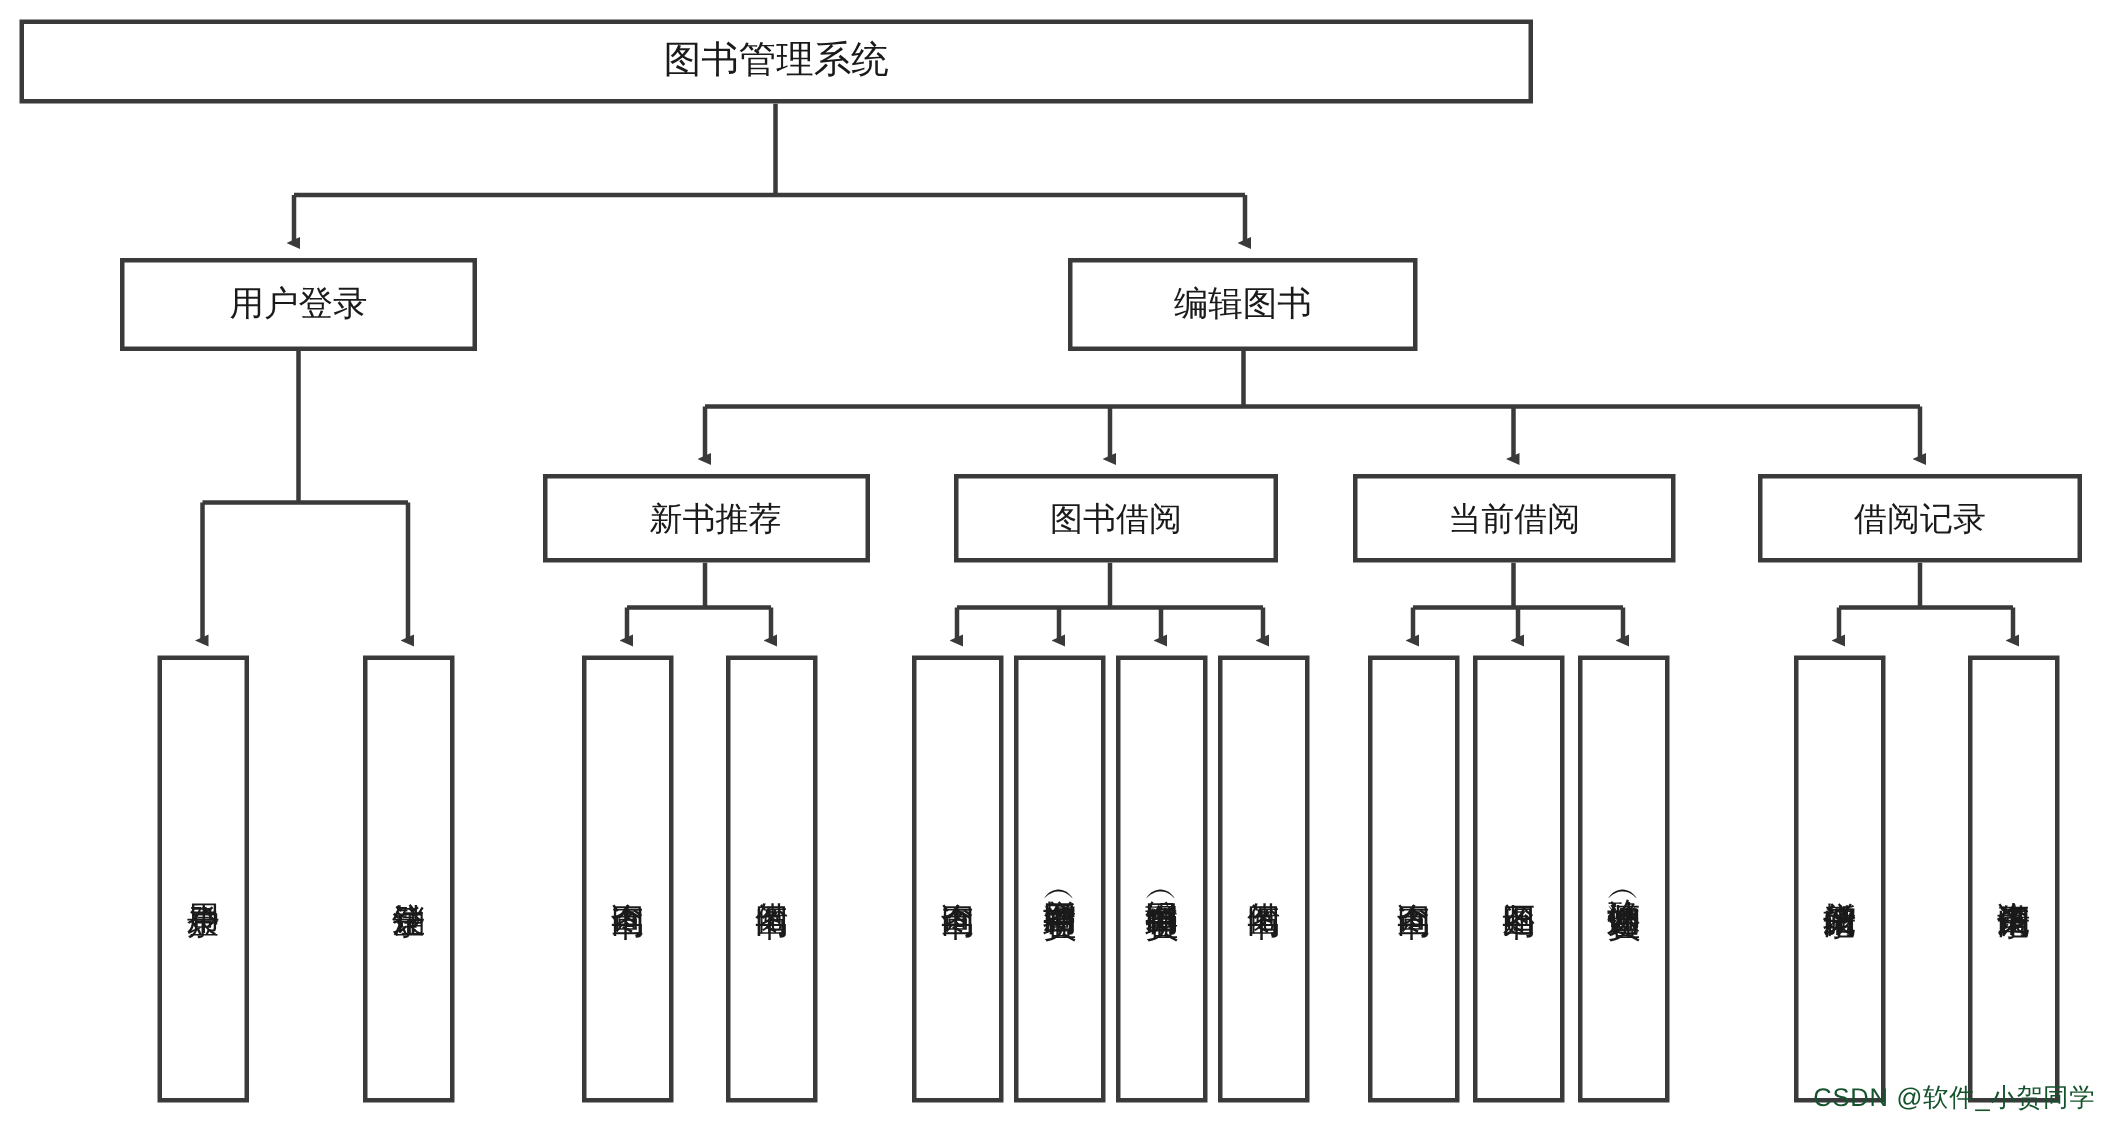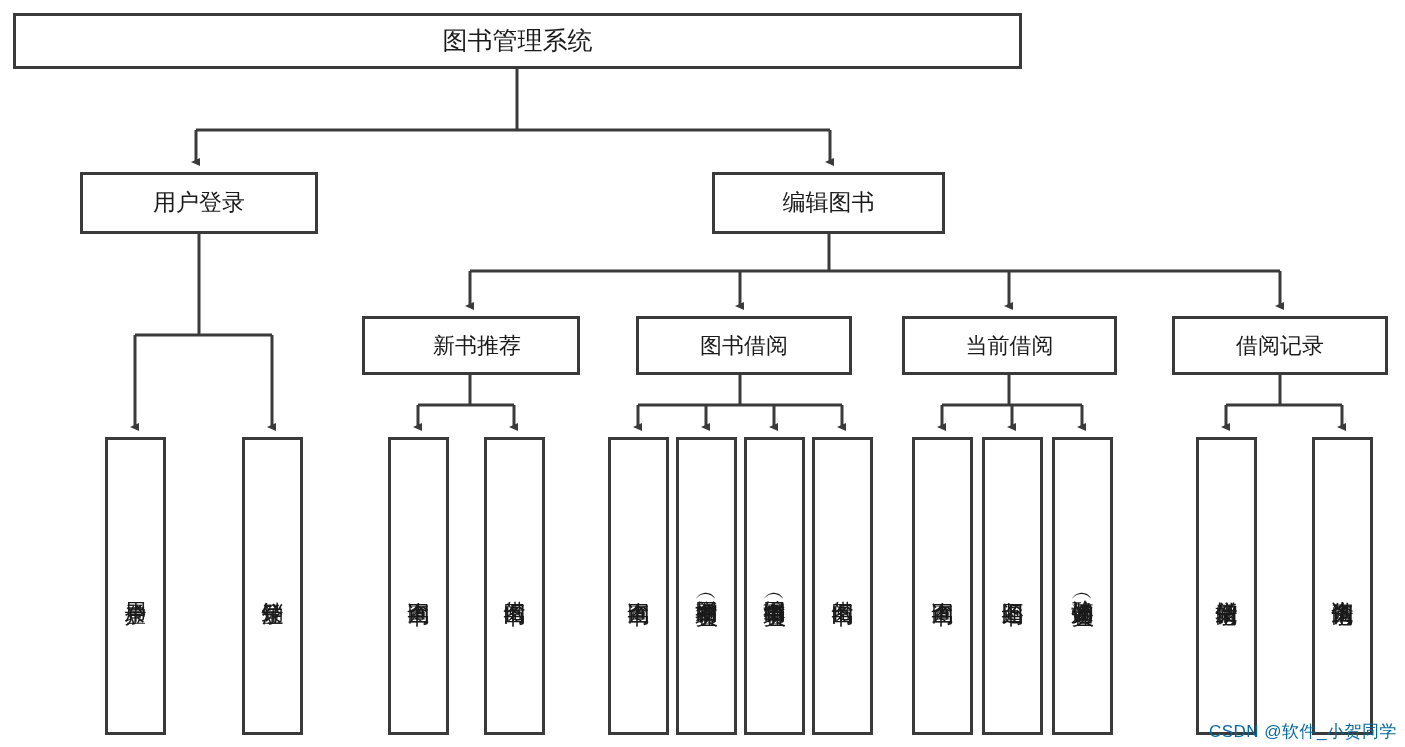--- a/index.html
+++ b/index.html
@@ -57,21 +57,21 @@
   .node.leaf .vtext {
     writing-mode: vertical-rl;
     text-orientation: upright;
     white-space: nowrap;
   }
   .watermark {
     position: absolute;
     right: 8px;
     bottom: 4px;
     font-size: 17px;
-    color: #0369a1;
+    color: #14532d;
     white-space: nowrap;
     letter-spacing: 0.5px;
   }
 </style>
 </head>
 <body>
 
 <div id="canvas">
 
   <svg class="edges" viewBox="0 0 1405 747">

